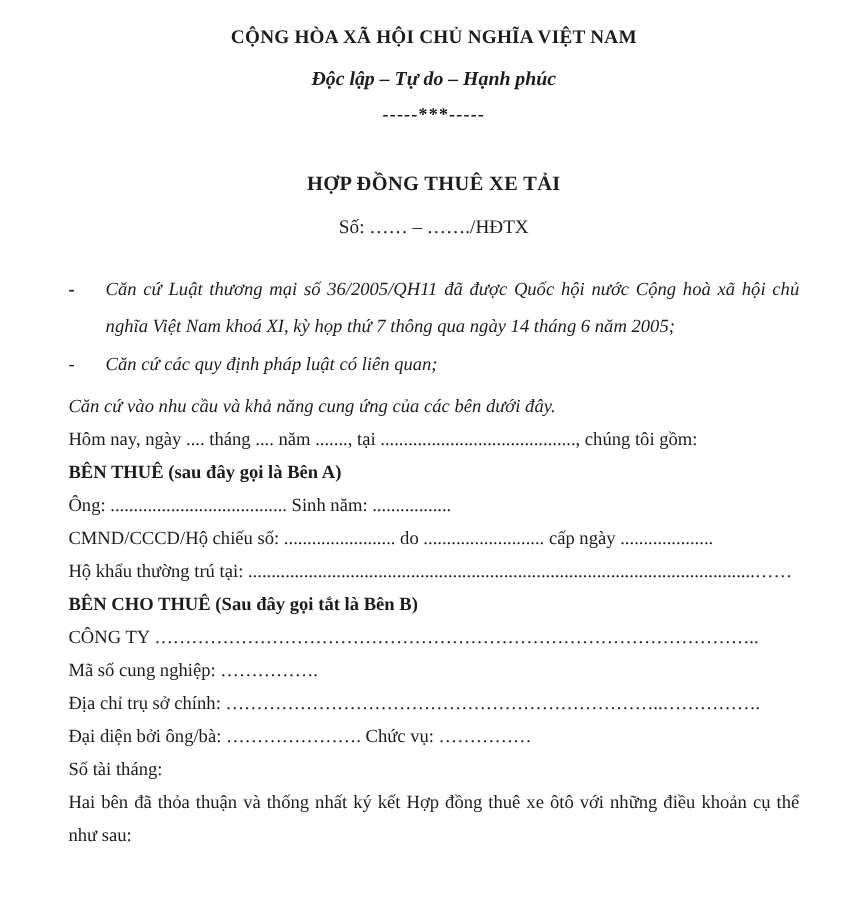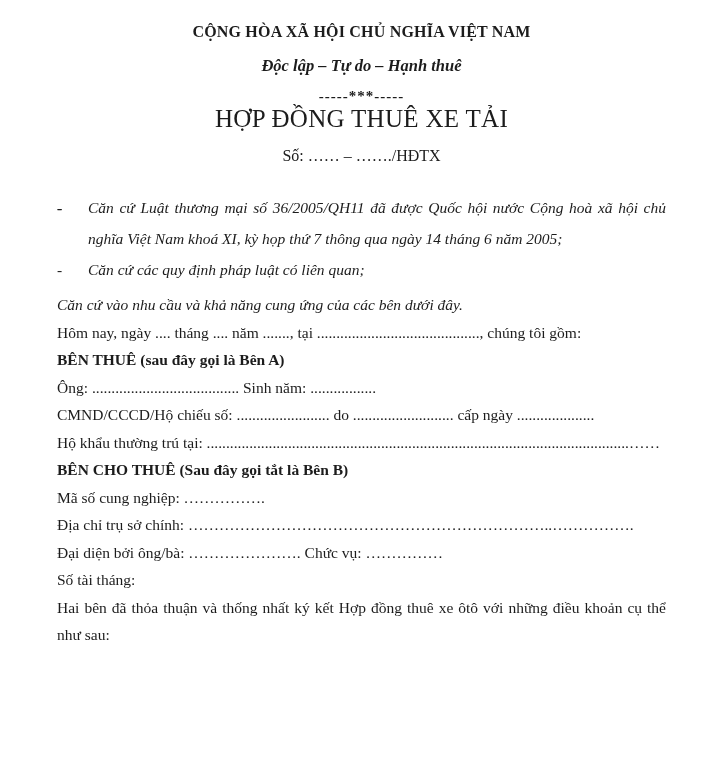--- a/index.html
+++ b/index.html
@@ -32,23 +32,24 @@
     margin-top: 14px;
   }
   .separator {
     font-weight: bold;
     font-size: 15px;
     line-height: 16px;
     margin-top: 12px;
     letter-spacing: 1px;
   }
   .doc-title {
-    font-weight: normal;
-    font-size: 25px;
+    font-weight: bold;
+    font-size: 17px;
     line-height: 30px;
+    margin-top: 34px;
     letter-spacing: 0.3px;
   }
   .doc-number {
     font-size: 16px;
     line-height: 22px;
     margin-top: 11px;
     text-align: center;
   }
   .legal-bases {
     list-style: none;
@@ -70,21 +71,21 @@
   .para.justify { text-align: justify; }
   .heading-line { font-weight: bold; }
 </style>
 </head>
 <body>
 
 <div class="page">
 
   <div class="center nat-title">CỘNG HÒA XÃ HỘI CHỦ NGHĨA VIỆT NAM</div>
 
-  <div class="center motto">Độc lập – Tự do – Hạnh thuê</div>
+  <div class="center motto">Độc lập – Tự do – Hạnh phúc</div>
 
   <div class="center separator">-----***-----</div>
 
   <div class="center doc-title">HỢP ĐỒNG THUÊ XE TẢI</div>
 
   <div class="center doc-number">Số: …… – ……./HĐTX</div>
 
   <ul class="legal-bases">
     <li class="legal-item">
       <span class="dash">-</span>
@@ -106,20 +107,21 @@
   <p class="para heading-line">BÊN THUÊ (sau đây gọi là Bên A)</p>
 
   <p class="para">Ông: ...................................... Sinh năm: .................</p>
 
   <p class="para">CMND/CCCD/Hộ chiếu số: ........................ do .......................... cấp ngày ....................</p>
 
   <p class="para">Hộ khẩu thường trú tại: .............................................................................................................……</p>
 
   <p class="para heading-line">BÊN CHO THUÊ (Sau đây gọi tắt là Bên B)</p>
 
+  <p class="para">CÔNG TY ……………………………………………………………………………………..</p>
 
   <p class="para">Mã số cung nghiệp: …………….</p>
 
   <p class="para">Địa chỉ trụ sở chính: ……………………………………………………………..…………….</p>
 
   <p class="para">Đại diện bởi ông/bà: …………………. Chức vụ: ……………</p>
 
   <p class="para">Số tài tháng:</p>
 
   <p class="para justify">Hai bên đã thỏa thuận và thống nhất ký kết Hợp đồng thuê xe ôtô với những điều khoản cụ thể như sau:</p>

